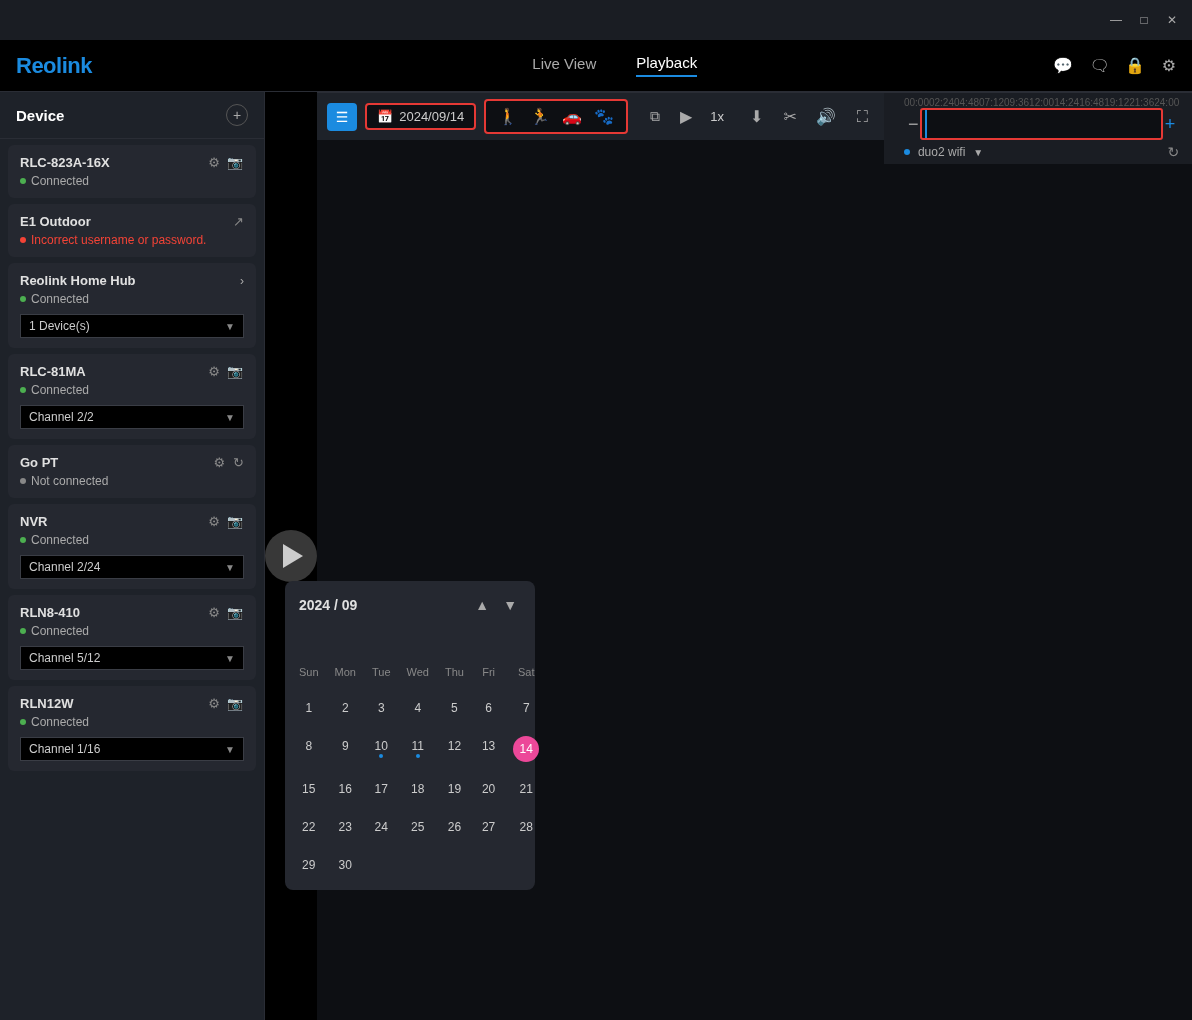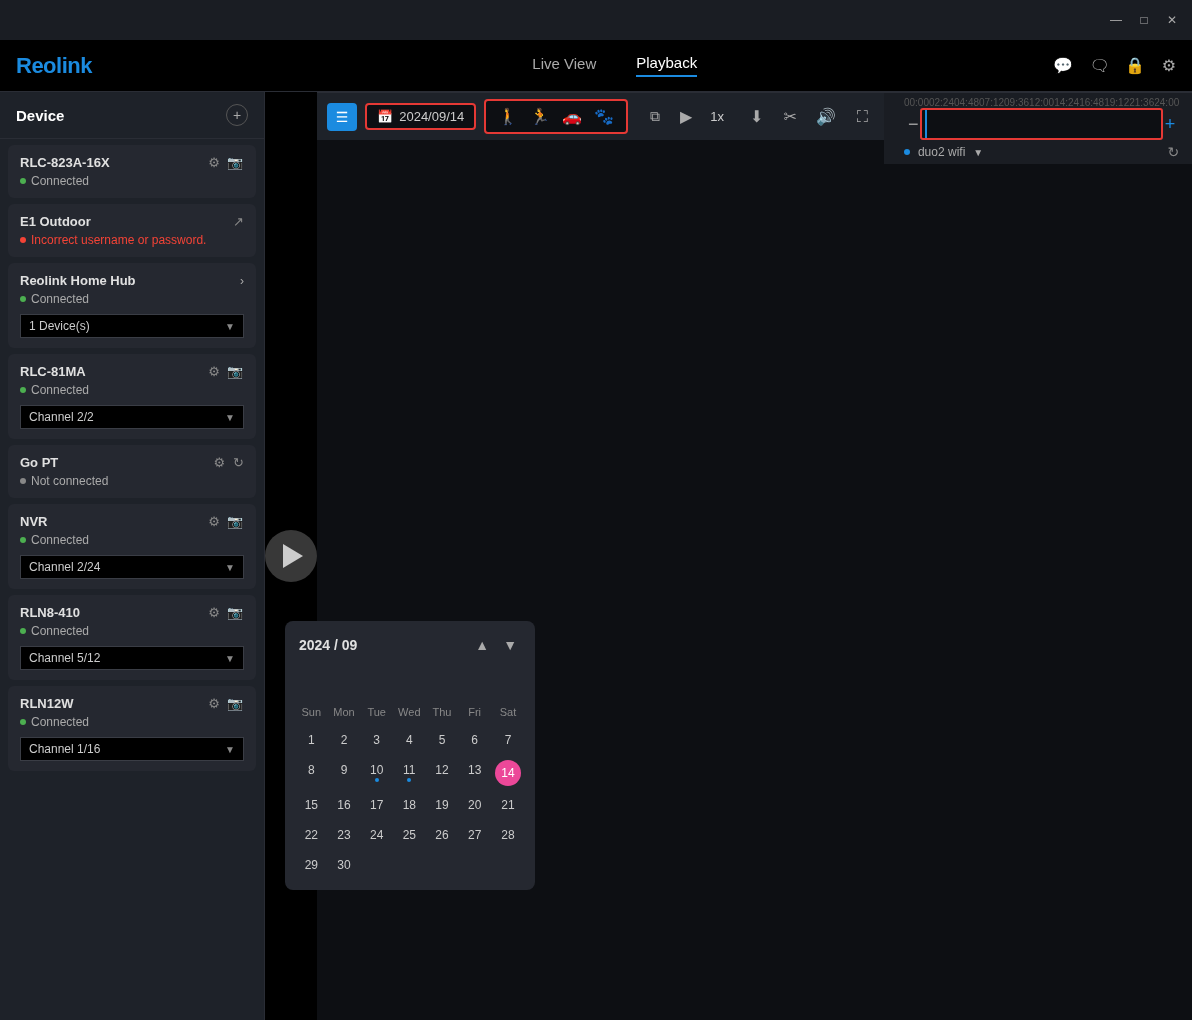--- a/index.html
+++ b/index.html
@@ -233,21 +233,21 @@
     }
     .cal-nav-btn {
       color: #aaa;
       font-size: 14px;
       cursor: pointer;
       padding: 2px 4px;
     }
     .cal-grid {
       display: grid;
       grid-template-columns: repeat(7, 1fr);
-      gap: 8px;
+      gap: 16px;
       margin-top: 48px;
     }
     .cal-day-header {
       text-align: center;
       font-size: 11px;
       color: #888;
       padding: 3px 0;
     }
     .cal-day {
       text-align: center;

